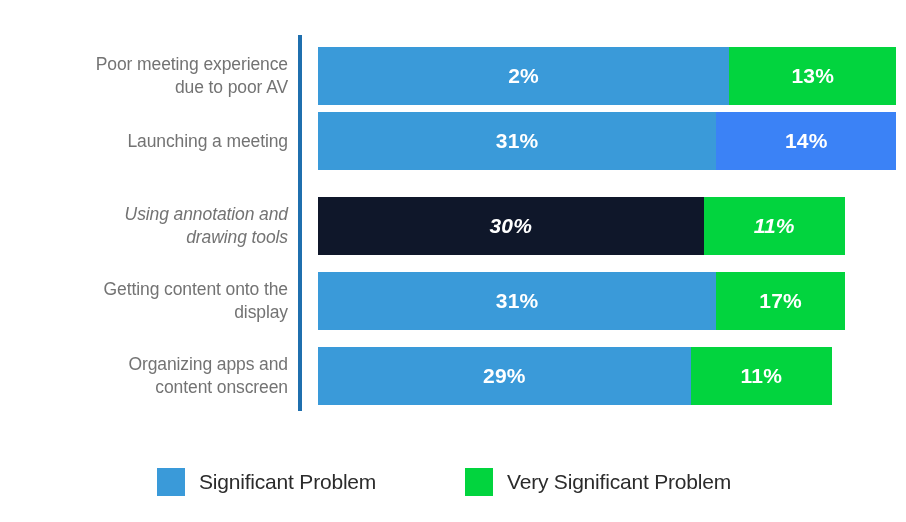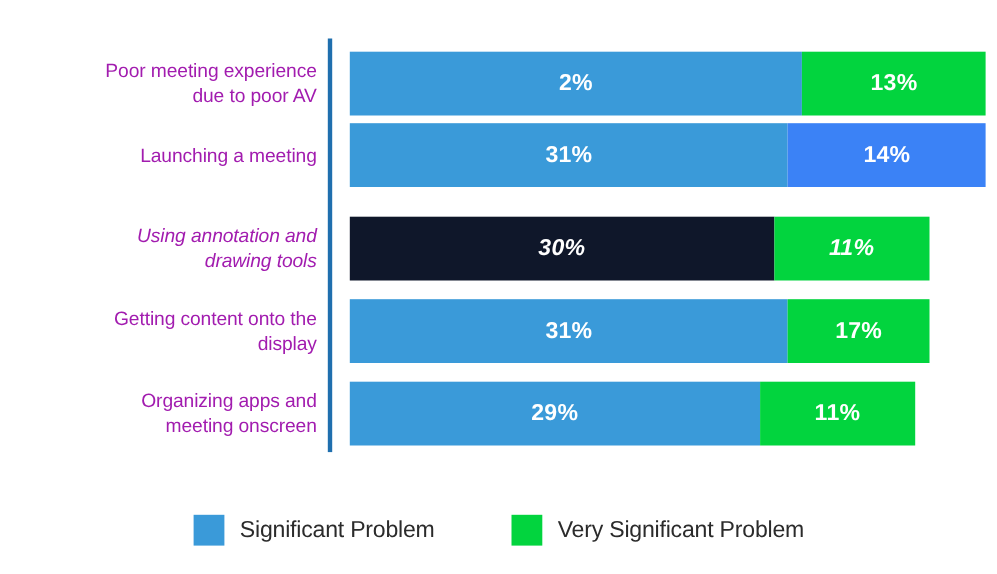--- a/index.html
+++ b/index.html
@@ -46,21 +46,21 @@
     position: absolute;
     left: 0;
     width: 288px;
     top: 0;
     height: 58px;
     display: flex;
     flex-direction: column;
     align-items: flex-end;
     justify-content: center;
     text-align: right;
-    color: #a21caf;
+    color: #737373;
     font-size: 17.5px;
     line-height: 23px;
     letter-spacing: -0.1px;
     white-space: pre-line;
   }
 
   .bar-track {
     position: absolute;
     left: 318px;
     top: 0;
@@ -111,21 +111,21 @@
   .legend-swatch-blue { background: #3A9AD9; }
   .legend-swatch-green { background: #02D43E; }
   .legend-label {
     margin-left: 14px;
     color: #2b2b2b;
     font-size: 21px;
     line-height: 28px;
     letter-spacing: -0.2px;
     white-space: nowrap;
   }
-  #legend-significant { left: 176px; }
+  #legend-significant { left: 157px; }
   #legend-very-significant { left: 465px; }
 </style>
 </head>
 <body>
 
 <div id="chart-root">
 
   <div id="plot-area">
     <div class="axis-line" style="background: rgb(31, 111, 174);"></div>
 
@@ -175,21 +175,21 @@
           <span class="seg-value">31%</span>
         </div>
         <div class="seg seg-green" id="seg-3-1" style="width: 128.5px; background: rgb(2, 212, 62);">
           <span class="seg-value">17%</span>
         </div>
       </div>
     </div>
 
     <div class="bar-row" id="row-4" style="top:347px;">
       <div class="cat-label">Organizing apps and
-meeting onscreen</div>
+content onscreen</div>
       <div class="bar-track" id="track-4">
         <div class="seg seg-blue" id="seg-4-0" style="width: 372.65px; background: rgb(58, 154, 217);">
           <span class="seg-value">29%</span>
         </div>
         <div class="seg seg-green" id="seg-4-1" style="width: 141.35px; background: rgb(2, 212, 62);">
           <span class="seg-value">11%</span>
         </div>
       </div>
     </div>
   </div>

